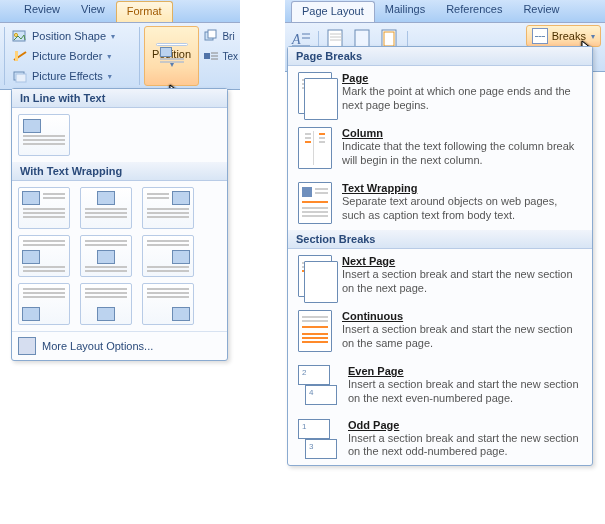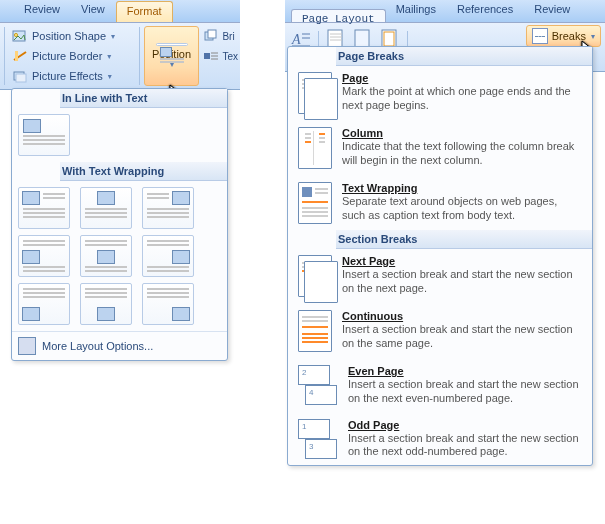--- a/index.html
+++ b/index.html
@@ -37,22 +37,21 @@
     border-bottom: none;
     border-radius: 3px 3px 0 0;
     color: #a05a00;
     margin-top: 1px;
   }
   .tab.active-layout {
     background: #f4f8fe;
     border: 1px solid #9ac;
     border-bottom: none;
     border-radius: 3px 3px 0 0;
-    margin-top: 9px;
-    font-family: Liberation Mono, monospace;
+    margin-top: 1px;
   }
   .ribbon {
     height: 66px;
     background: linear-gradient(#e8f1fd, #cbdff7);
     border-bottom: 1px solid #8aaad0;
     display: flex;
     align-items: stretch;
     padding-left: 2px;
   }
   .group-divider {
@@ -141,24 +140,23 @@
     top: 88px;
     width: 215px;
     background: #fbfcfe;
     border: 1px solid #8aaad0;
     border-radius: 3px;
     box-shadow: 2px 2px 4px rgba(0,0,0,.15);
   }
   .panel-head {
     background: linear-gradient(#f0f4fb, #d8e5f5);
     border-bottom: 1px solid #b8cbe6;
-    padding: 3px 2px;
+    padding: 3px 8px;
     font-weight: bold;
     color: #2a4a7a;
-    margin-left: 48px;
   }
   .panel-body {
     padding: 6px;
   }
   .grid3 {
     display: grid;
     grid-template-columns: repeat(3, 56px);
     gap: 6px;
   }
   .thumb {

